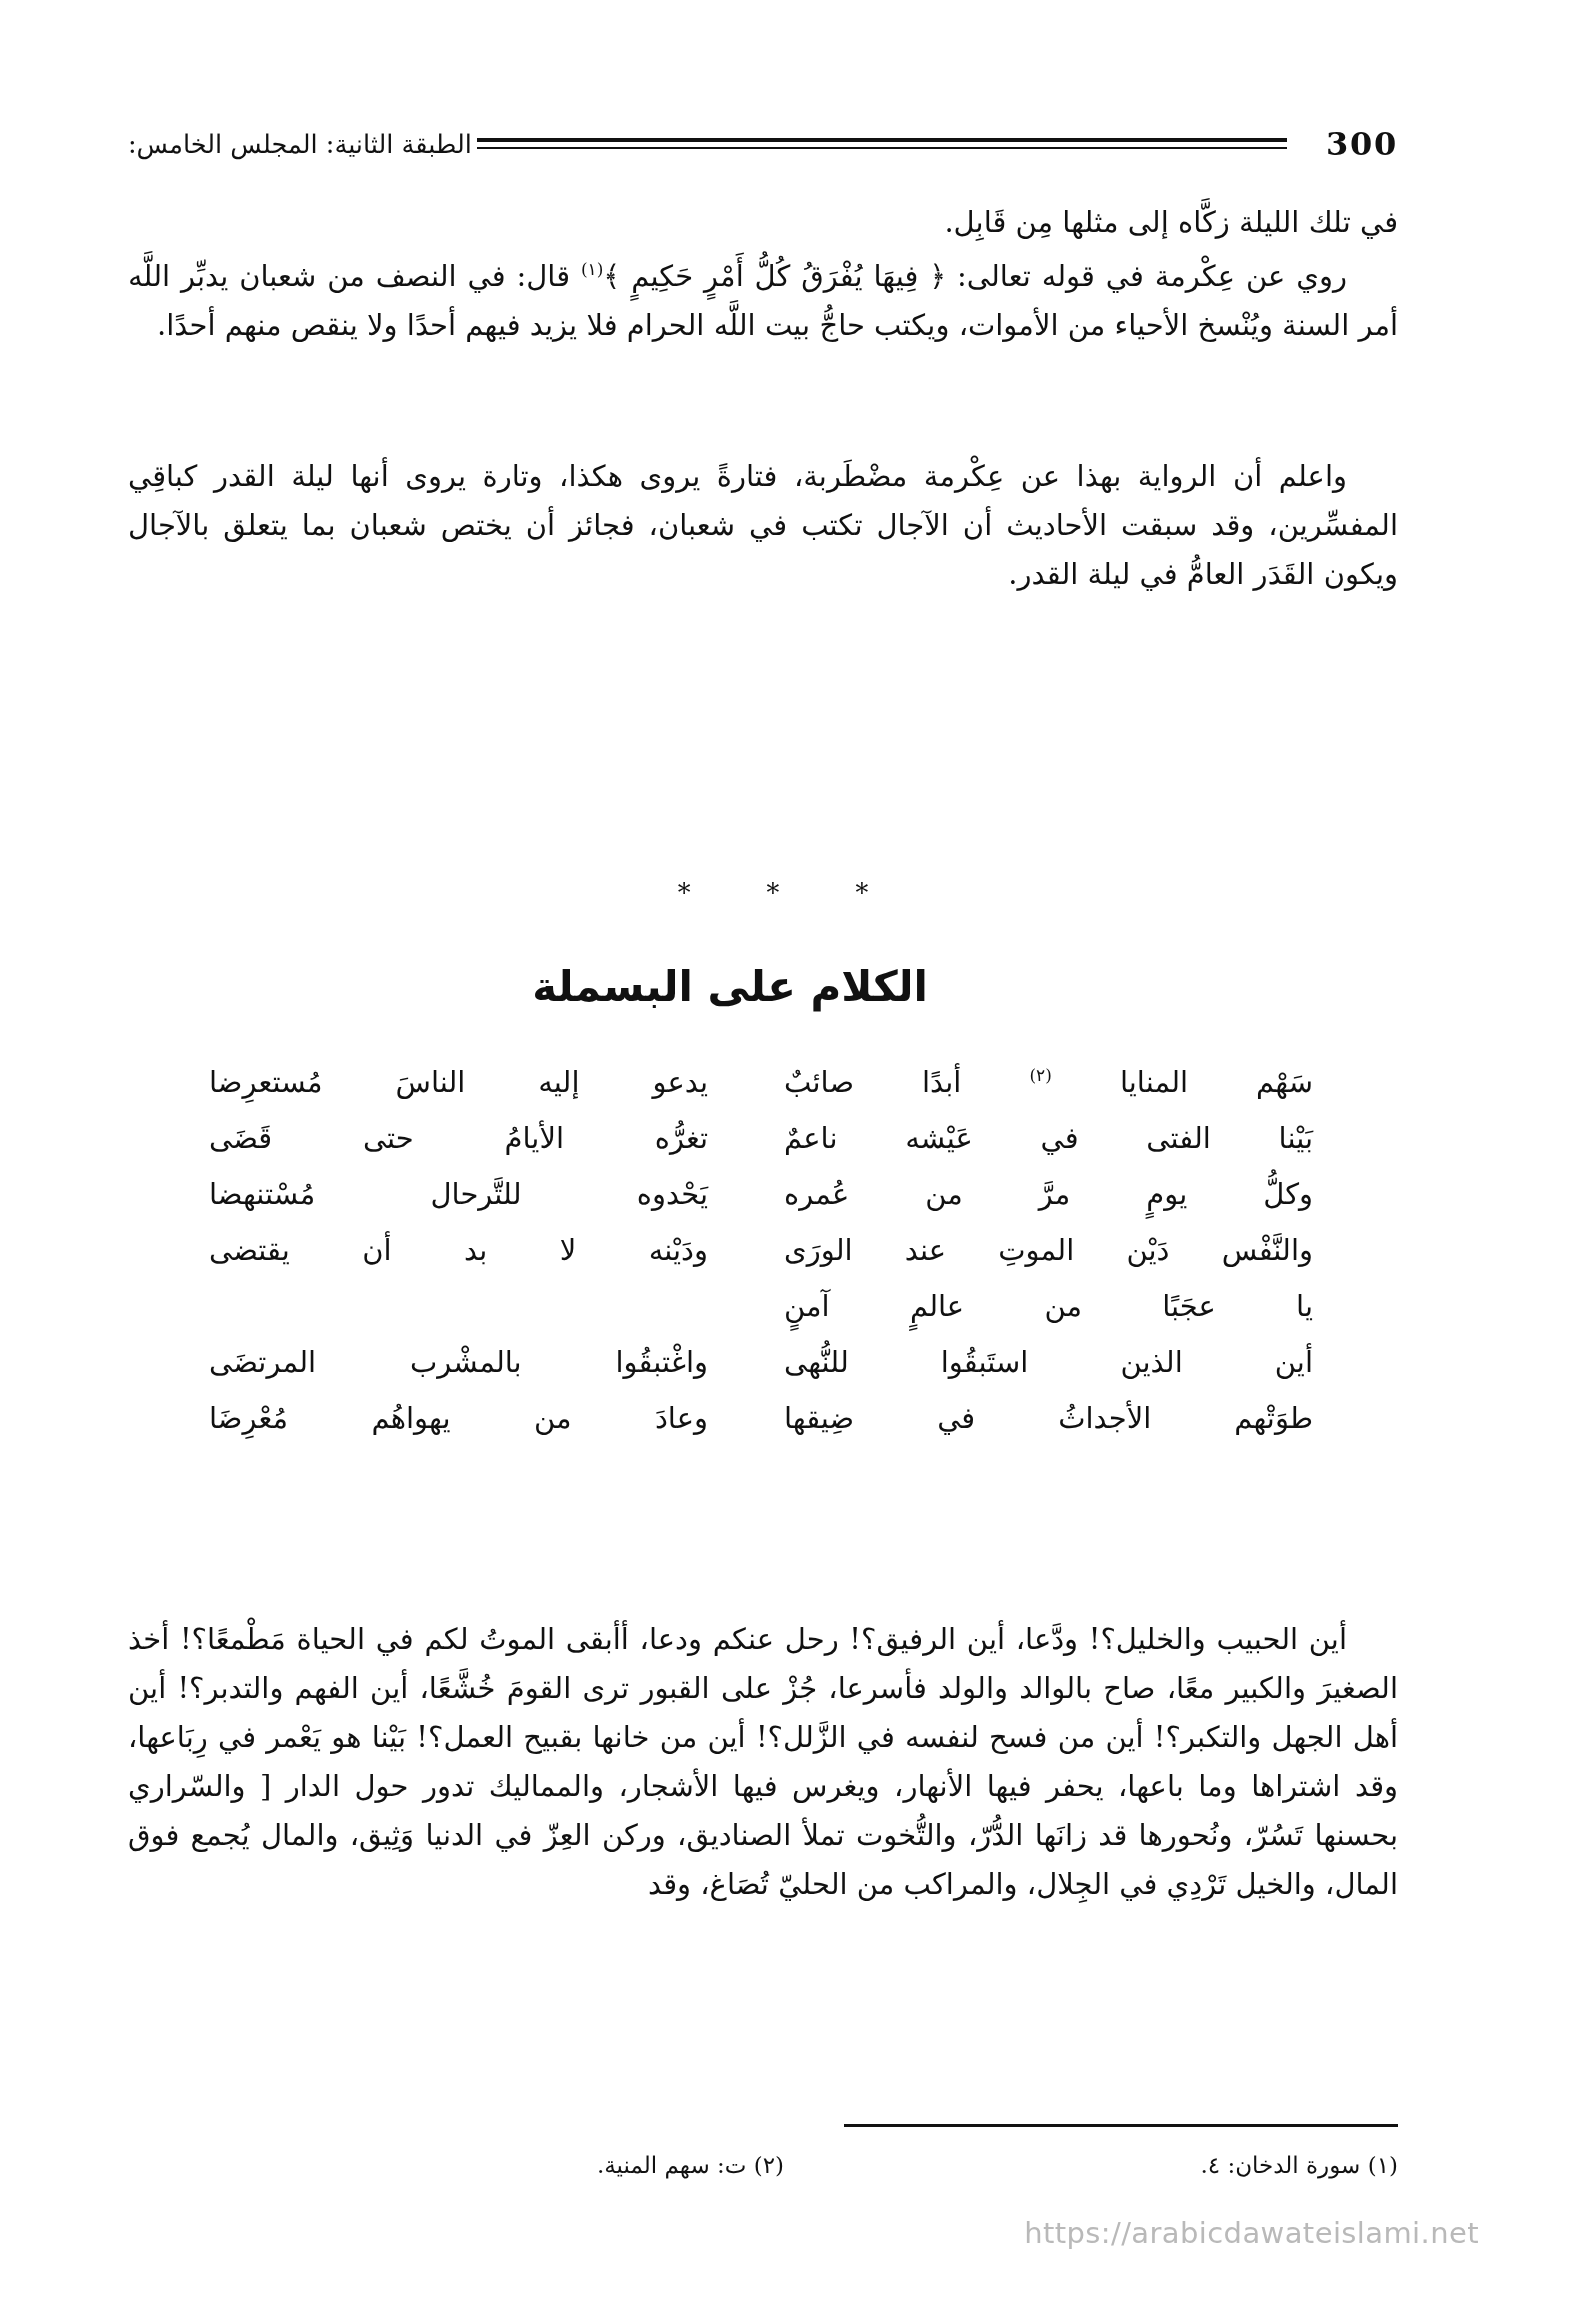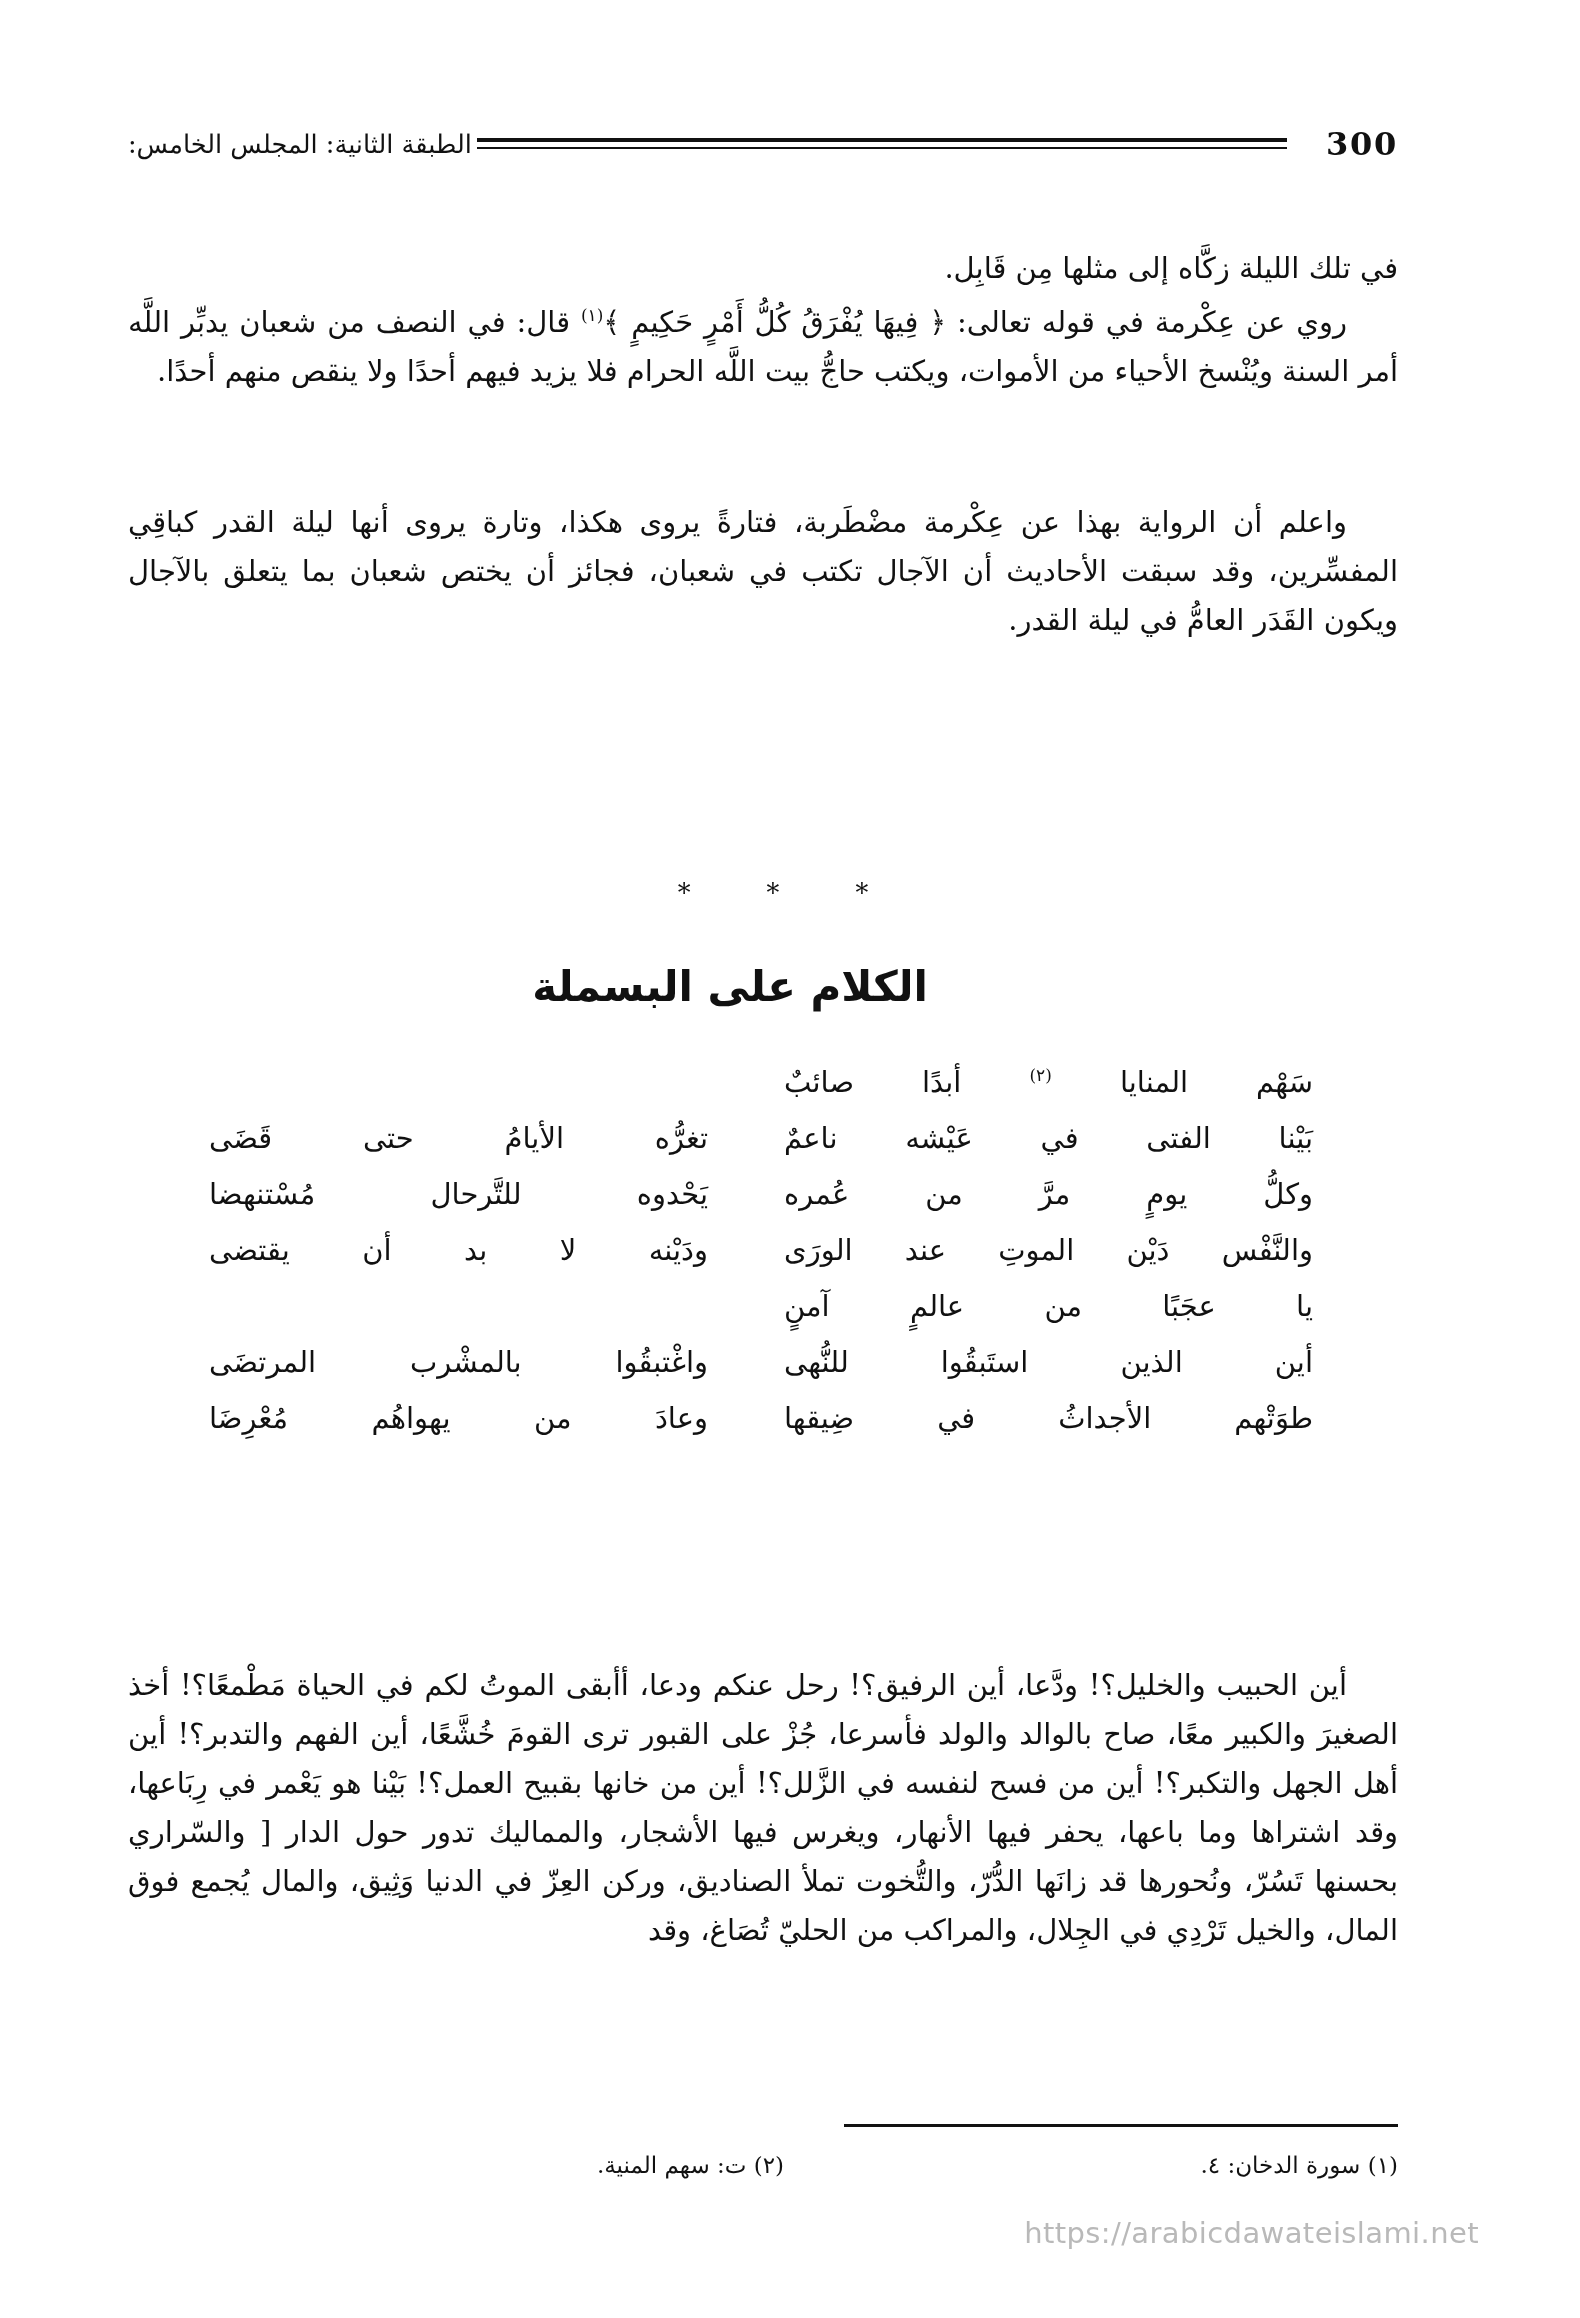--- a/index.html
+++ b/index.html
@@ -9,21 +9,21 @@
 
   
   .header { position: absolute; top: 119px; left: 128px; width: 1270px; height: 51px; direction: rtl; }
   .page-number { position: absolute; right: 0; top: 0; font-size: 32px; font-weight: bold; line-height: 51px; letter-spacing: 1.7px; }
   .header-rule { position: absolute; right: 111px; left: 349px; top: 19px; height: 12px; }
   .header-rule .thick { position: absolute; left: 0; right: 0; top: 0; height: 4.3px; background: #111; }
   .header-rule .thin { position: absolute; left: 0; right: 0; top: 9.4px; height: 1.7px; background: #111; }
   .running-title { position: absolute; left: 0; top: 0; font-size: 25.6px; line-height: 51px; white-space: nowrap; }
 
   
-  .body-block { position: absolute; left: 128px; width: 1270px; direction: rtl; font-size: 29px; line-height: 49px; text-align: justify; text-align-last: right; margin-top: 46px; }
+  .body-block { position: absolute; left: 128px; width: 1270px; direction: rtl; font-size: 29px; line-height: 49px; text-align: justify; text-align-last: right; }
   .para { margin: 0; text-indent: 0; }
   .para.indent { text-indent: 51px; }
   .sup { font-size: 17px; vertical-align: super; line-height: 0; }
 
   .p1 { top: 198px; }
   .p2 { top: 252px; }
   .p3 { top: 452px; }
   .p4 { top: 699px; }
 
   .asterisks { position: absolute; top: 878px; left: 0; width: 1580px; text-align: center; font-size: 25.6px; letter-spacing: 34px; direction: ltr; }
@@ -73,20 +73,21 @@
   </div>
 
 
   <div class="asterisks">* * *</div>
 
   <div class="section-heading">الكلام على البسملة</div>
 
   <div class="poem">
     <div class="verse">
       <span class="hemistich-right"><span>سَهْم المنايا</span> <span class="sup">(٢)</span> <span>أبدًا صائبٌ</span></span>
+      <span class="hemistich-left">يدعو إليه الناسَ مُستعرِضا</span>
     </div>
     <div class="verse">
       <span class="hemistich-right">بَيْنا الفتى في عَيْشه ناعمٌ</span>
       <span class="hemistich-left">تغرُّه الأيامُ حتى قَضَى</span>
     </div>
     <div class="verse">
       <span class="hemistich-right">وكلُّ يومٍ مرَّ من عُمره</span>
       <span class="hemistich-left">يَحْدوه للتَّرحال مُسْتنهضا</span>
     </div>
     <div class="verse">

